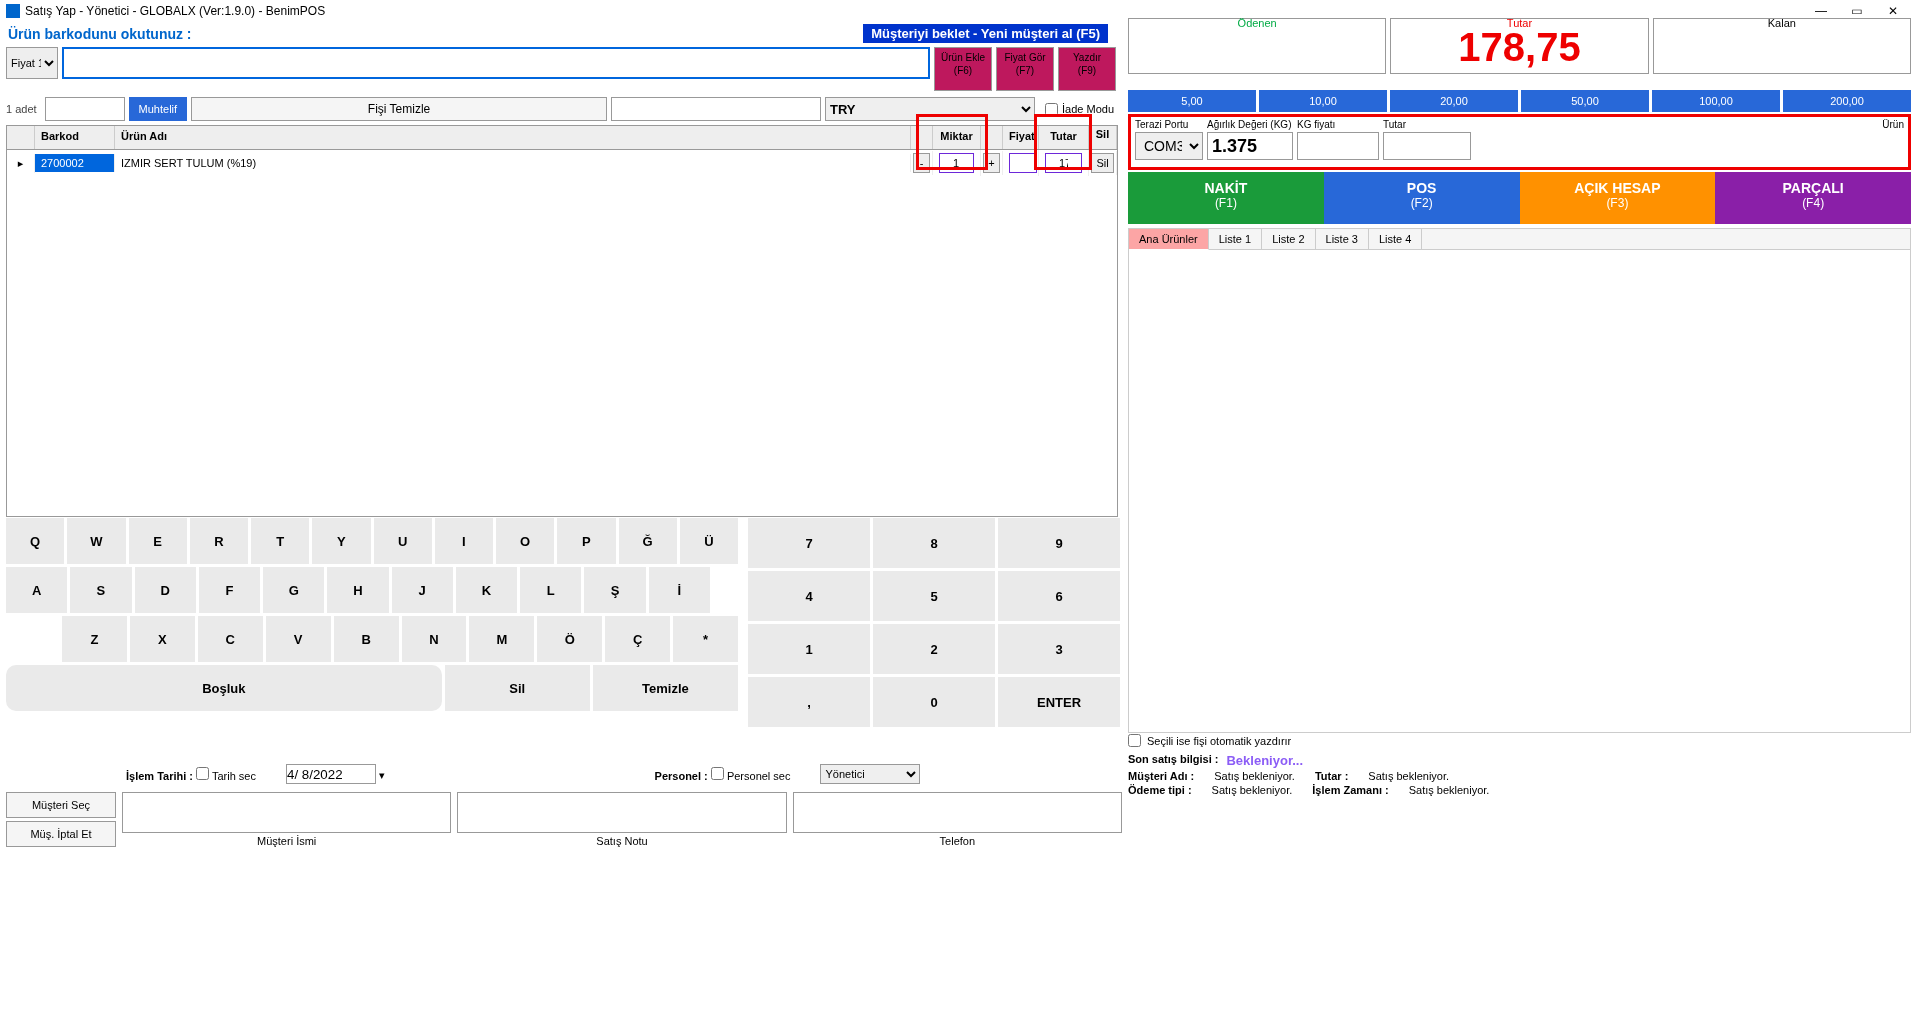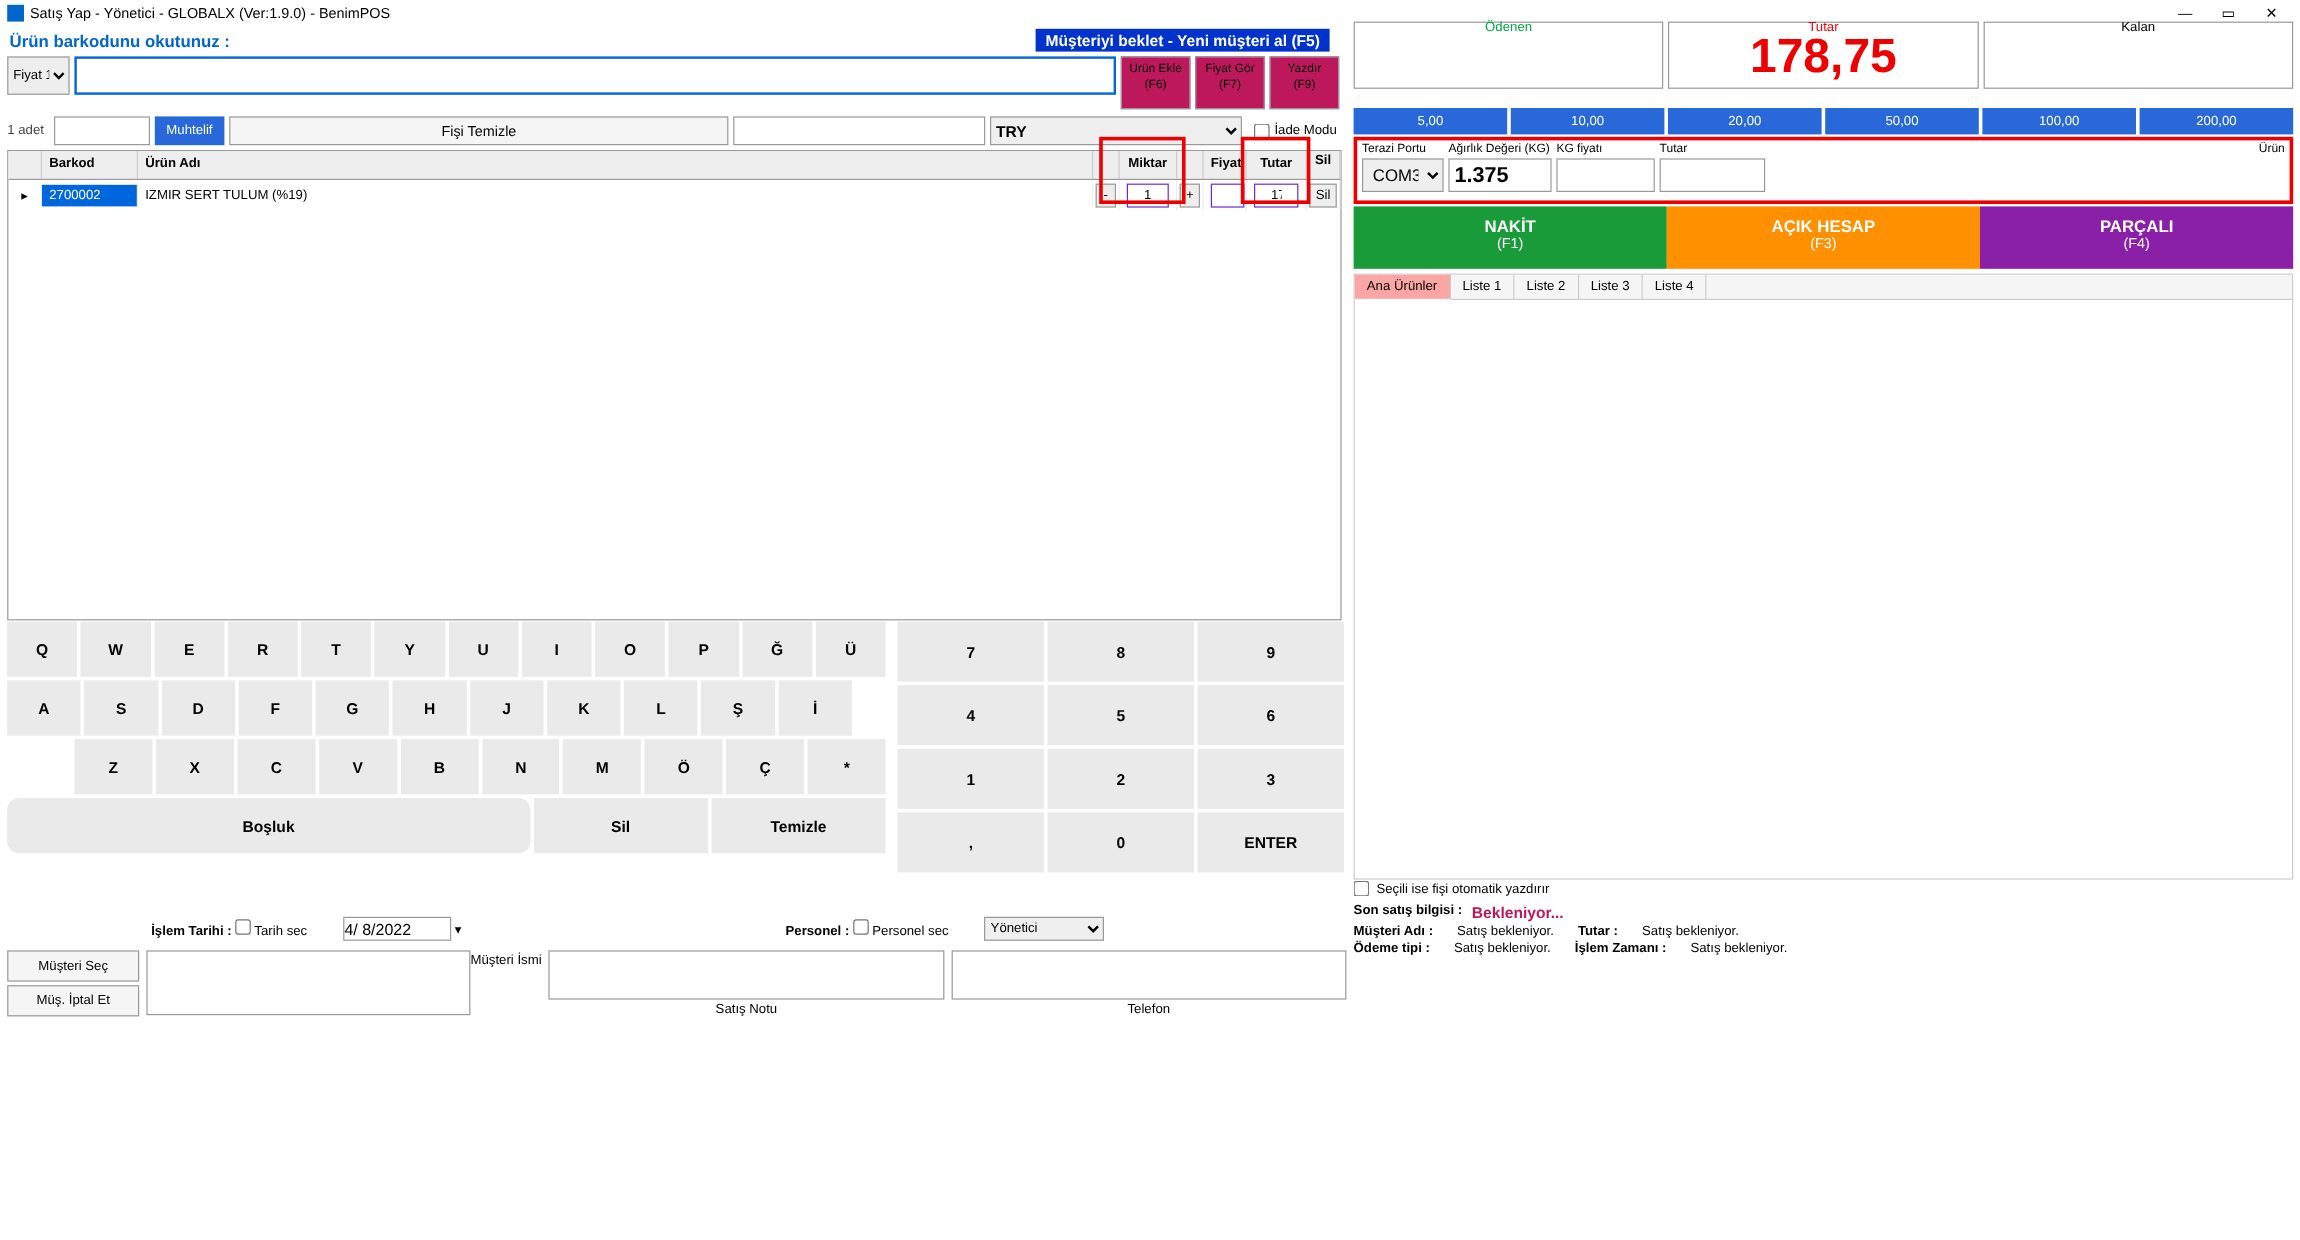--- a/index.html
+++ b/index.html
@@ -90,21 +90,21 @@
 .bottom-bar { position: absolute; left: 6px; top: 732px; right: 6px; }
 .info-row { display: flex; align-items: center; gap: 30px; padding: 4px 120px; font-size: 11px; }
 .cust-row { display: flex; gap: 6px; margin-top: 4px; }
 .cust-btn { width: 110px; height: 26px; border: 1px solid #999; background: #f5f5f5; font-size: 11px; cursor: pointer; }
 .cust-input { border: 1px solid #999; height: 26px; flex: 1; max-width: 326px; }
 .cust-label { text-align: center; font-size: 11px; margin-top: 2px; }
 
 .right-bottom { position: absolute; left: 1128px; top: 734px; right: 6px; font-size: 11px; }
 .rb-row { display: flex; gap: 8px; margin-bottom: 2px; }
 .rb-label { font-weight: bold; }
-.waiting { color: #be185d; font-weight: bold; font-size: 13px; }
+.waiting { color: #8b5cf6; font-weight: bold; font-size: 13px; }
 .chk-row { display: flex; align-items: center; gap: 6px; margin-bottom: 6px; }
 
 select { font-size: 11px; }
 </style>
 </head>
 <body>
 
 <div class="titlebar">
   <span class="icon"></span>
   <span>Satış Yap - Yönetici - GLOBALX (Ver:1.9.0) - BenimPOS</span>
@@ -180,20 +180,23 @@
     <input class="terazi-input" style="">
   </div>
   <div class="terazi-col" style="flex:1;">
     <label style="text-align:right;">Ürün</label>
   </div>
 </div>
 
 <div class="pay-row">
   <div class="pay-btn nakit">
     <span>NAKİT</span><small>(F1)</small>
+  </div>
+  <div class="pay-btn pos">
+    <span>POS</span><small>(F2)</small>
   </div>
   <div class="pay-btn acik">
     <span>AÇIK HESAP</span><small>(F3)</small>
   </div>
   <div class="pay-btn parcali">
     <span>PARÇALI</span><small>(F4)</small>
   </div>
 </div>
 
 <div class="tabs-box">
@@ -326,21 +329,21 @@
       <input type="checkbox" style="">
       <span>Personel sec</span>
     </span>
     <select style="width:100px;height:20px;border:1px solid #999;"><option>Yönetici</option></select>
   </div>
   <div class="cust-row">
     <div style="display:flex;flex-direction:column;gap:3px;">
       <button class="cust-btn">Müşteri Seç</button>
       <button class="cust-btn">Müş. İptal Et</button>
     </div>
-    <div style="flex:1;display:flex;flex-direction:row;">
+    <div style="flex:1;display:flex;flex-direction:column;">
       <input class="cust-input" style="max-width: none; height: 54px;">
       <div class="cust-label">Müşteri İsmi</div>
     </div>
     <div style="flex:1;display:flex;flex-direction:column;">
       <input class="cust-input" style="max-width: none; height: 54px;">
       <div class="cust-label">Satış Notu</div>
     </div>
     <div style="flex:1;display:flex;flex-direction:column;">
       <input class="cust-input" style="max-width: none; height: 54px;">
       <div class="cust-label">Telefon</div>

